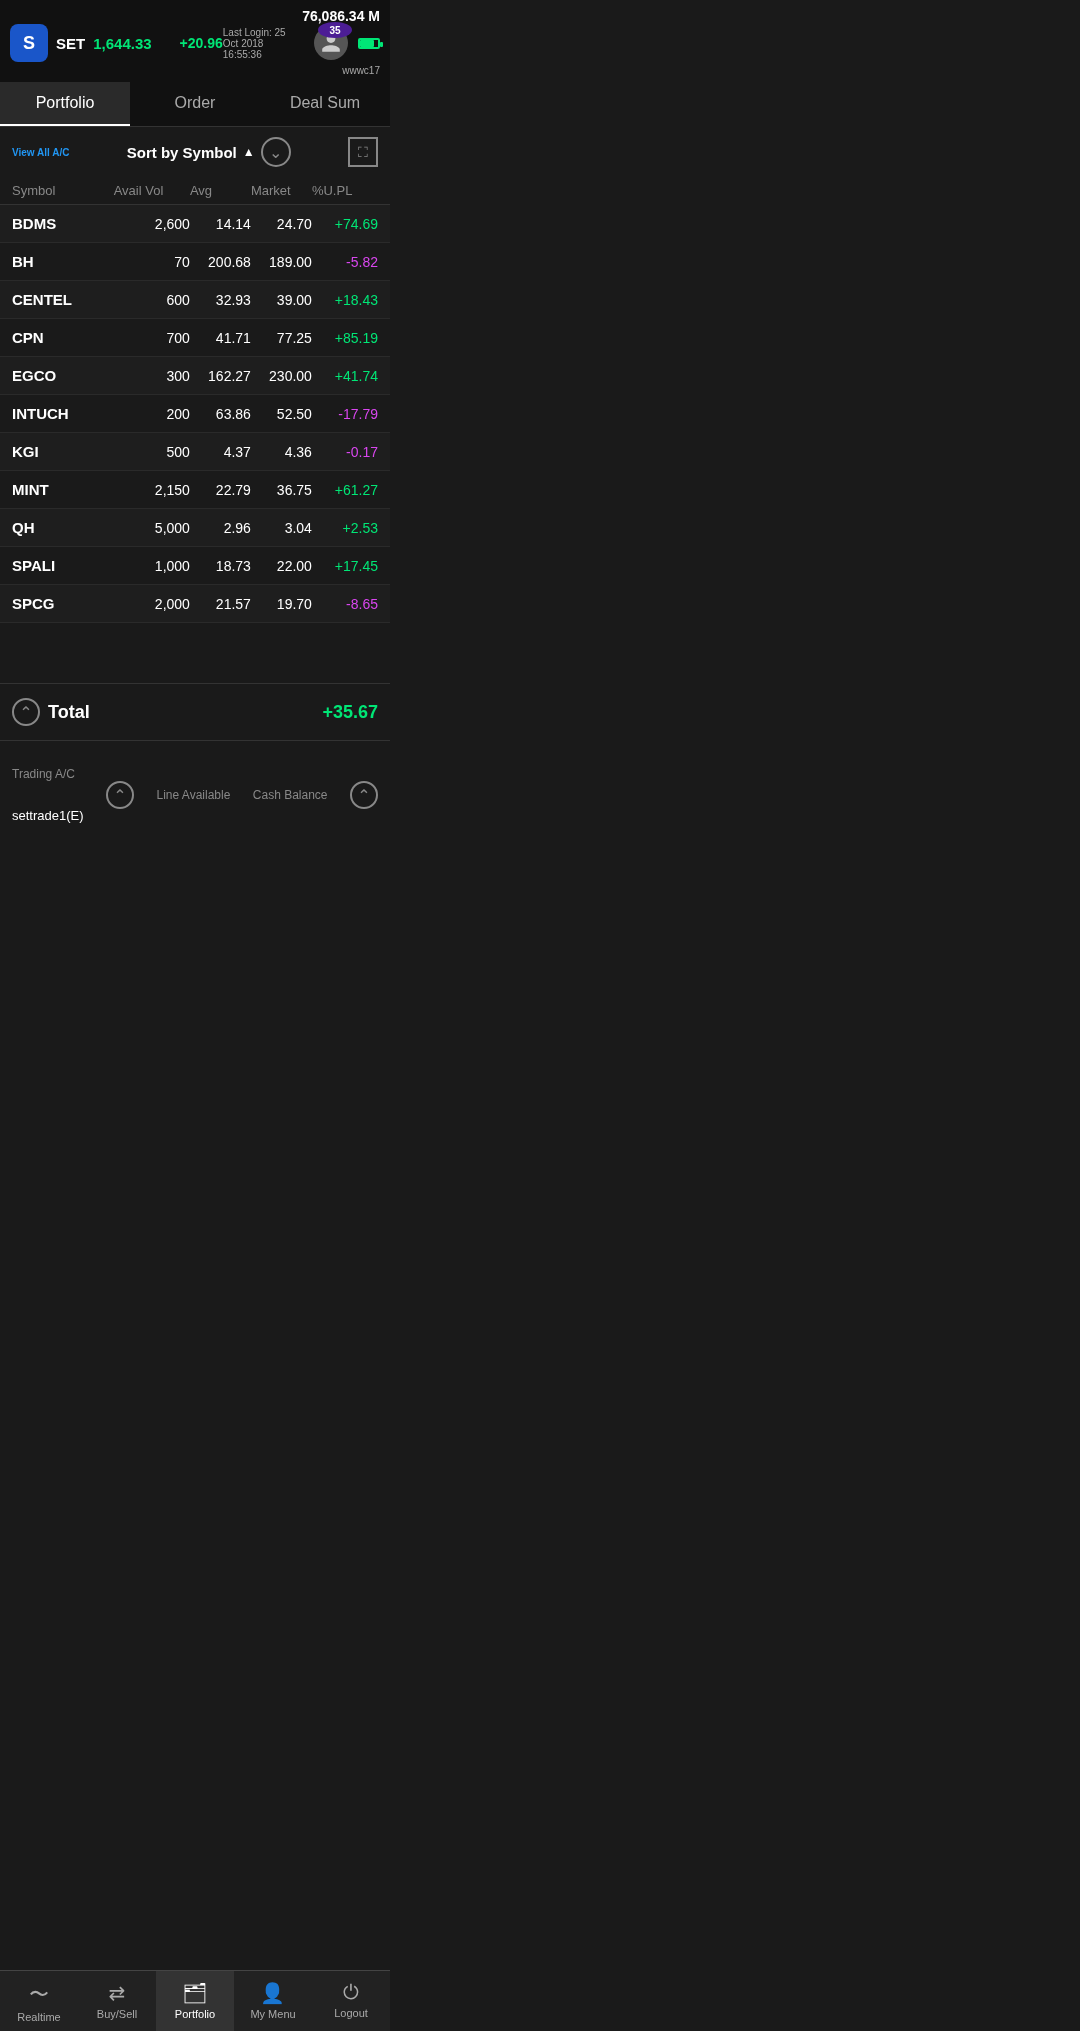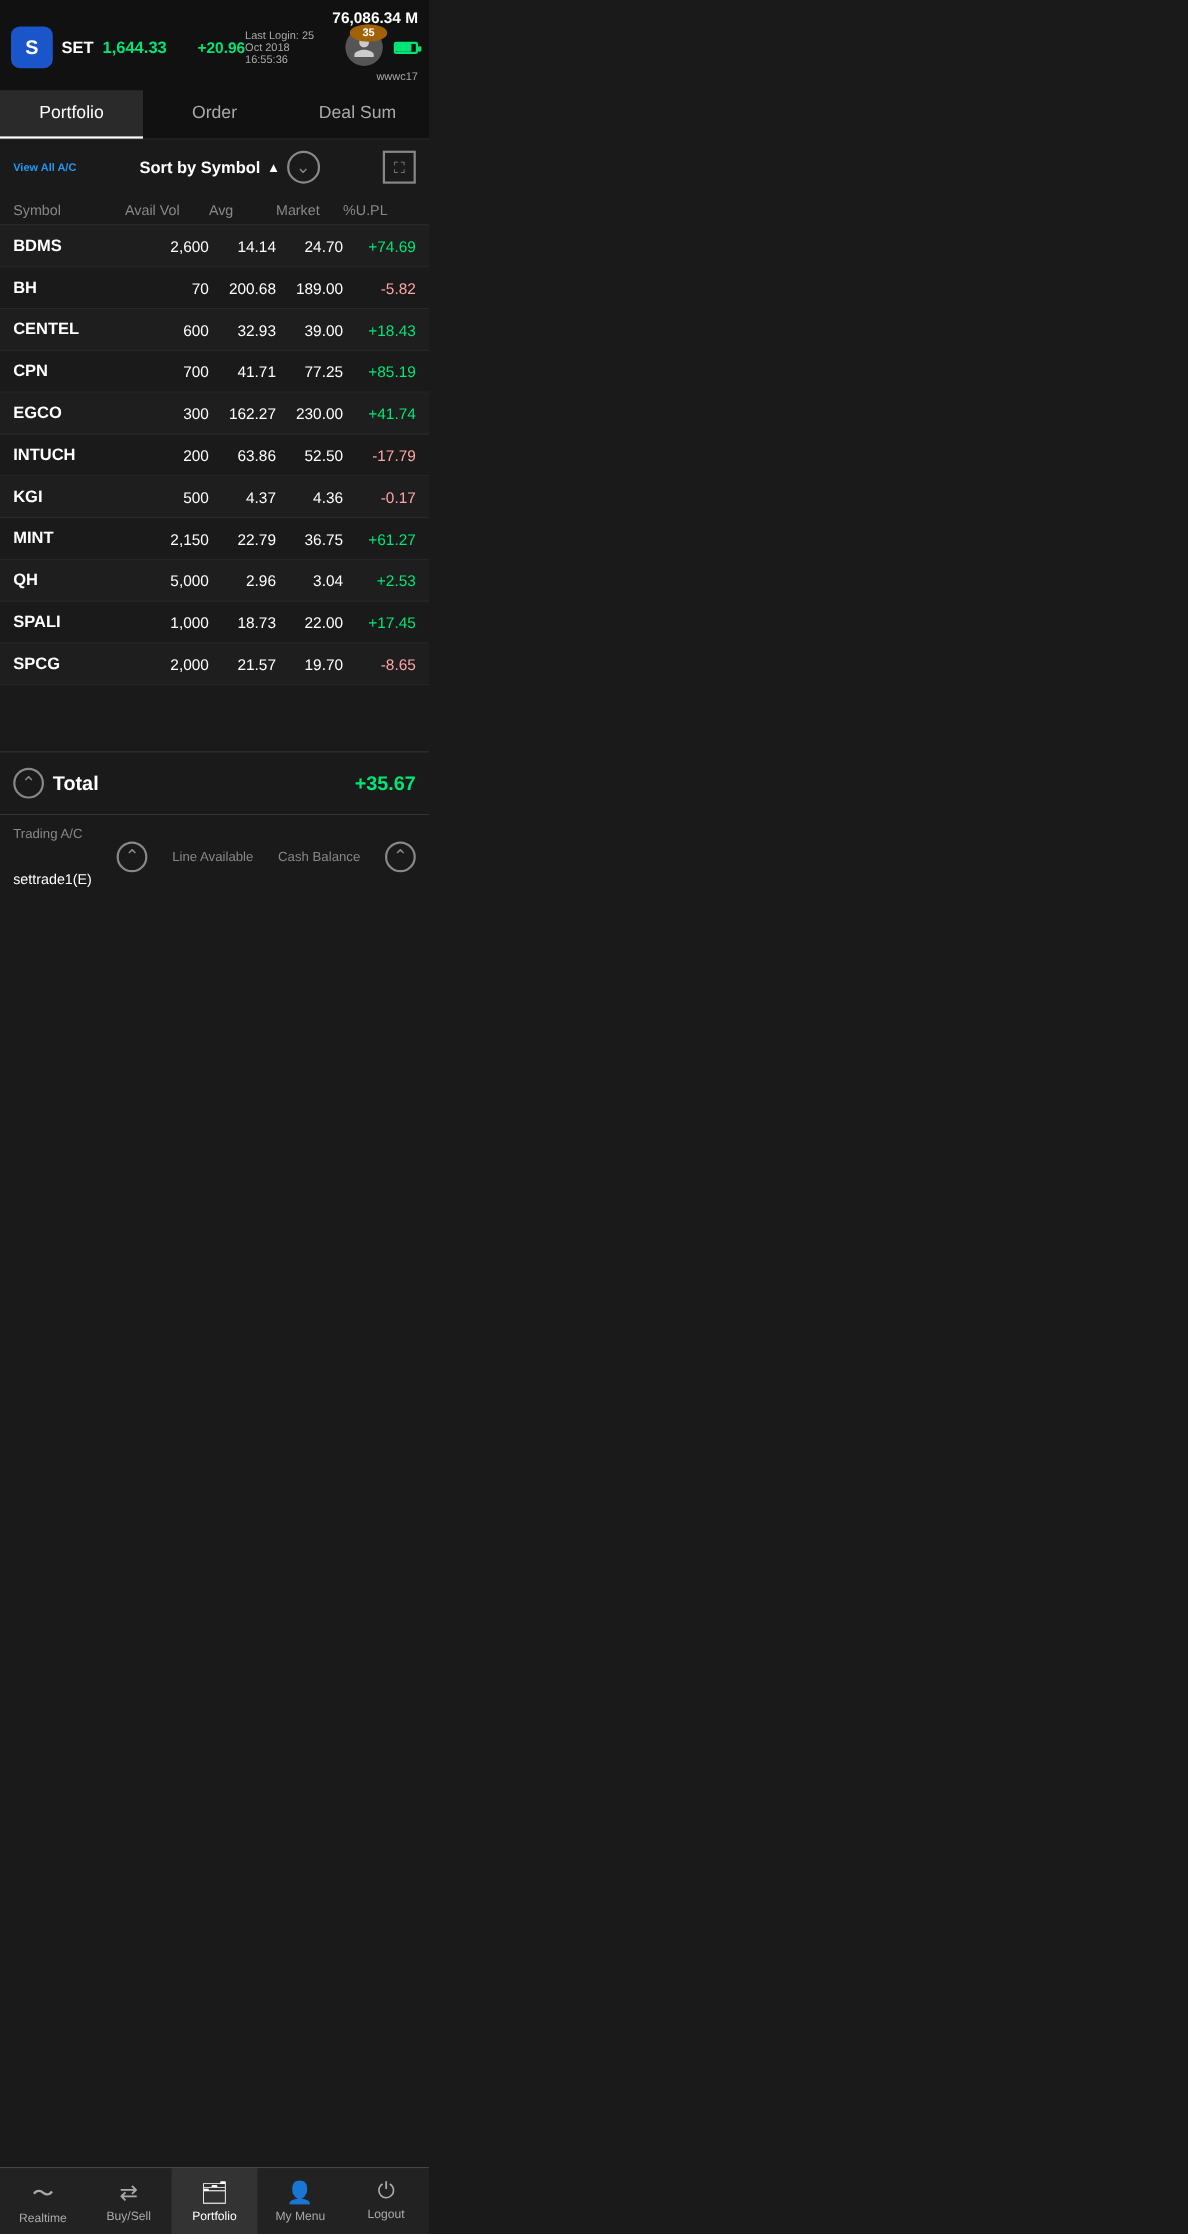--- a/index.html
+++ b/index.html
@@ -84,21 +84,21 @@
     }
     .header-avatar svg {
       width: 22px;
       height: 22px;
       fill: #ccc;
     }
     .header-badge {
       position: absolute;
       top: -4px;
       right: -4px;
-      background: #a16207;
+      background: #4c1d95;
       color: #fff;
       font-size: 10px;
       font-weight: bold;
       border-radius: 50%;
       width: 34px;
       height: 16px;
       display: flex;
       align-items: center;
       justify-content: center;
     }
@@ -231,21 +231,21 @@
       text-align: right;
       font-size: 14px;
       color: #fff;
     }
     .cell:first-child {
       text-align: left;
       font-weight: bold;
       font-size: 15px;
     }
     .cell.positive { color: #00e676; }
-    .cell.negative { color: #fca5a5; }
+    .cell.negative { color: #d946ef; }
     
     .spacer {
       height: 60px;
       background: #1a1a1a;
     }
     
     .total-bar {
       background: #1a1a1a;
       border-top: 1px solid #333;
       padding: 14px 12px;
@@ -275,21 +275,21 @@
     }
     .total-value {
       color: #00e676;
       font-size: 18px;
       font-weight: bold;
     }
     
     .account-bar {
       background: #1a1a1a;
       border-top: 1px solid #333;
-      padding: 10px 12px;
+      padding: 26px 12px;
       display: flex;
       align-items: center;
       justify-content: space-between;
     }
     .account-section {
       display: flex;
       flex-direction: column;
     }
     .account-label {
       color: #888;

